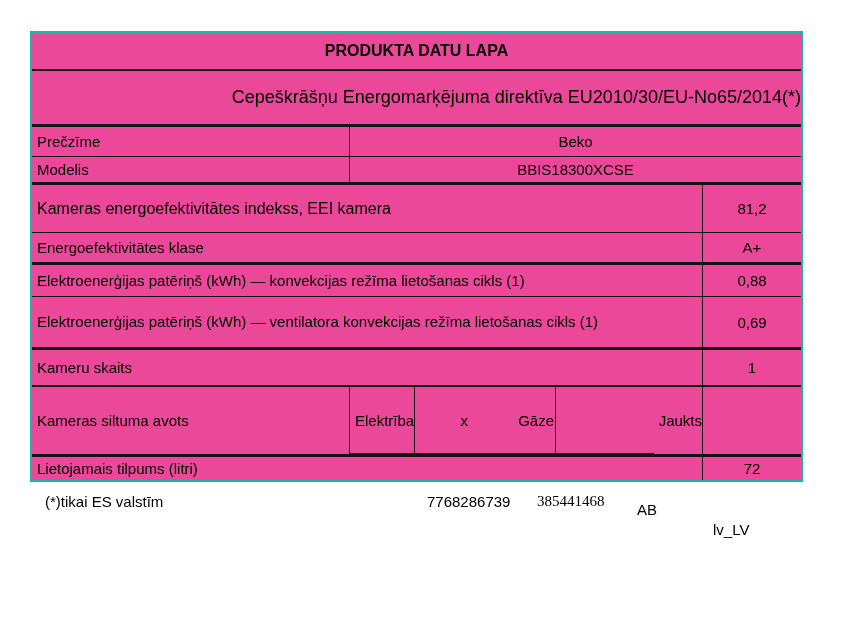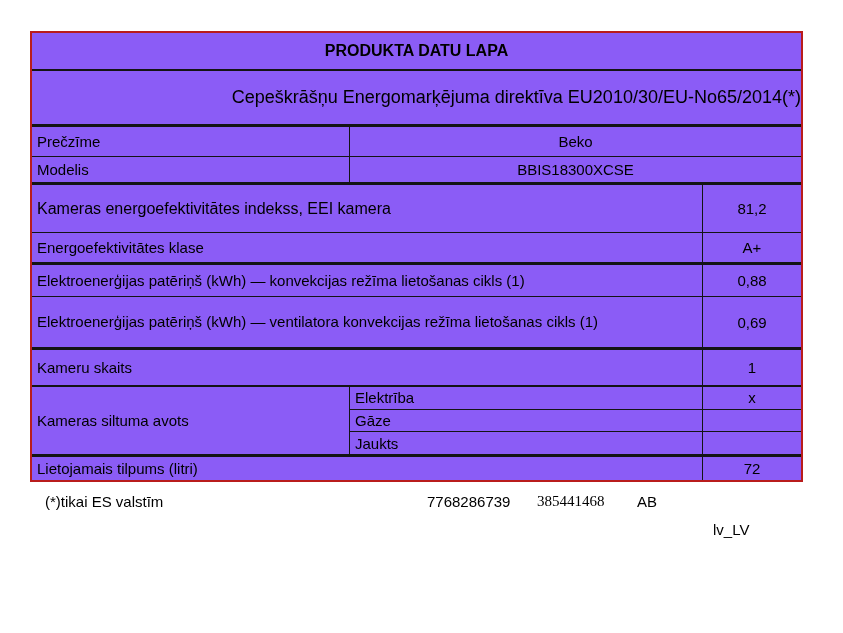--- a/index.html
+++ b/index.html
@@ -7,22 +7,22 @@
   body {
     font-family:"Liberation Sans", sans-serif;
     color:#000;
     position:relative;
     font-size:15px;
   }
   .sheet {
     position:absolute;
     left:30px; top:31px;
     width:773px; height:451px;
-    border:2px solid #b91c1c;
-    background:#8b5cf6;
+    border:2px solid #14b8a6;
+    background:#ec4899;
   }
   .row { display:flex; align-items:center; width:100%; }
   .bb1 { border-bottom:1px solid #141414; }
   .bb2 { border-bottom:2px solid #141414; }
   .bb3 { border-bottom:3px solid #141414; }
 
   .title-row  { height:38px; justify-content:center; font-weight:bold; font-size:16px; }
   .subtitle-row { height:56px; justify-content:flex-end; font-size:18px; }
 
   .split-row .left-cell {
@@ -51,38 +51,38 @@
   .cons2-row { height:53px; }
   .cons2-row .label-cell { line-height:1.35; padding-right:10px; }
   .skaits-row { height:37px; }
   .tilpums-row { height:23px; }
 
   .heat-row { height:70px; align-items:stretch; }
   .heat-label {
     width:318px; border-right:1px solid #141414;
     display:flex; align-items:center; padding-left:5px;
   }
-  .heat-right { flex:1; display:flex; flex-direction:column; }
+  .heat-right { flex:1; display:flex; }
   .heat-subrow { flex:1; display:flex; align-items:stretch; }
   .heat-sublabel { flex:1; padding-left:5px; display:flex; align-items:center; }
   .heat-subvalue {
     width:99px; border-left:1px solid #141414;
     display:flex; align-items:center; justify-content:center;
   }
 
   .footer {
     position:absolute;
     left:30px; top:493px;
     width:773px; height:20px;
   }
   .footer span { position:absolute; top:0; white-space:nowrap; }
   .footer .note   { left:15px; }
   .footer .code1  { left:397px; }
   .footer .code2  { left:507px;font-family:Liberation Serif, serif; }
-  .footer .code3  { left:607px; }
+  .footer .code3  { left:607px;margin-top:8px; }
   .footer .locale { left:683px;margin-top:28px; }
 </style>
 </head>
 <body>
 
 <div class="sheet">
 
   <div class="row bb2 title-row">
     <span>PRODUKTA DATU LAPA</span>
   </div>

